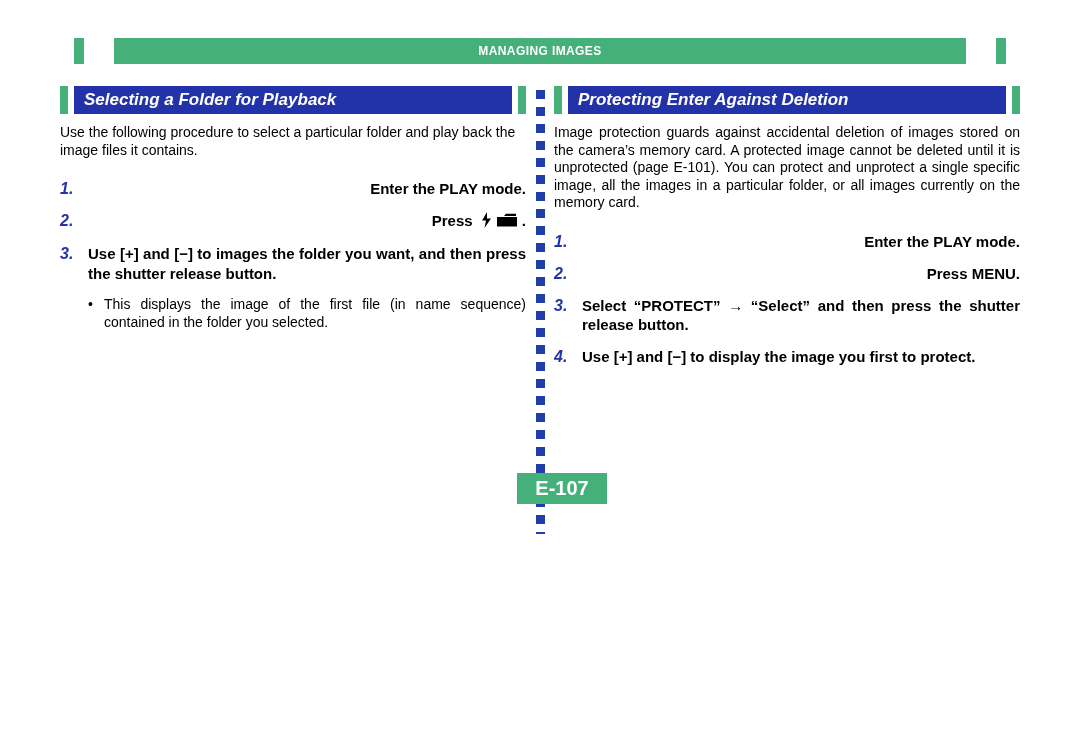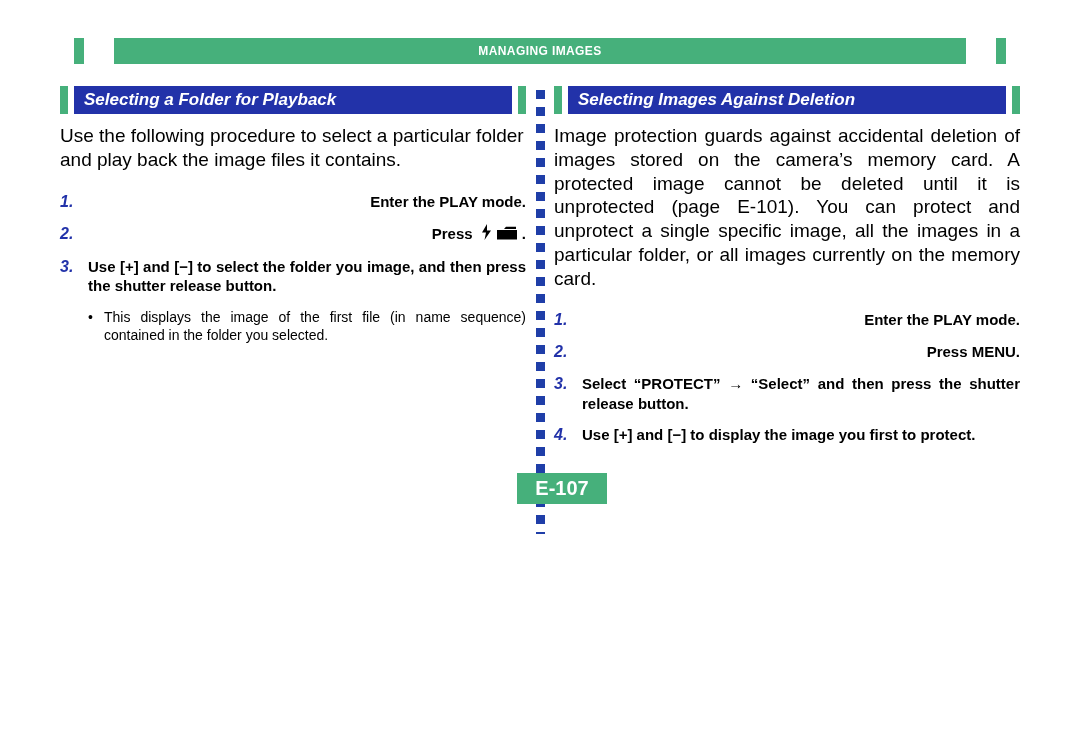--- a/index.html
+++ b/index.html
@@ -98,21 +98,21 @@
   }
   .sb-text {
     color: #fff;
     font-weight: 700;
     font-size: 17px;
     font-style: italic;
   }
 
   
   .para {
-    font-size: 19px;
+    font-size: 14px;
     line-height: 1.25;
     margin-bottom: 20px;
   }
   .para.justify { text-align: justify; }
 
   
   .steps {
     list-style: none;
     padding: 0;
     margin: 0 0 6px 0;
@@ -239,21 +239,21 @@
                 <svg width="22" height="14" viewBox="0 0 22 14">
                     <path d="M1 3 h7 l2 -2.2 h10 v2.2 H1 Z" fill="#000"></path>
                     <rect x="1" y="4" width="20" height="9.5" fill="#000"></rect>
                   </svg>
               </span>
             </span><span>.</span>
           </span>
         </li>
         <li>
           <span class="step-num">3.</span>
-          <span class="step-body justify">Use [+] and [−] to select the folder you image, and then press the shutter release button.</span>
+          <span class="step-body justify">Use [+] and [−] to images the folder you want, and then press the shutter release button.</span>
         </li>
       </ol>
 
       <ul class="sub-bullets">
         <li>
           <span class="dot">•</span>
           <span>This displays the image of the first file (in name sequence) contained in the folder you selected.</span>
         </li>
       </ul>
     </div>
@@ -293,21 +293,21 @@
       <div class="div-square"></div>
       <div class="div-square"></div>
       <div class="div-square"></div>
       <div class="div-square"></div>
     </div>
 
     <div class="col">
       <div class="section-bar">
         <div class="sb-marker"></div>
         <div class="sb-body">
-          <span class="sb-text">Selecting Images Against Deletion</span>
+          <span class="sb-text">Protecting Enter Against Deletion</span>
         </div>
         <div class="sb-marker"></div>
       </div>
 
       <div class="para justify">Image protection guards against accidental deletion of images stored on the camera’s memory card. A protected image cannot be deleted until it is unprotected (page E-101). You can protect and unprotect a single specific image, all the images in a particular folder, or all images currently on the memory card.</div>
 
 
       <ol class="steps">
         <li>
           <span class="step-num">1.</span>

